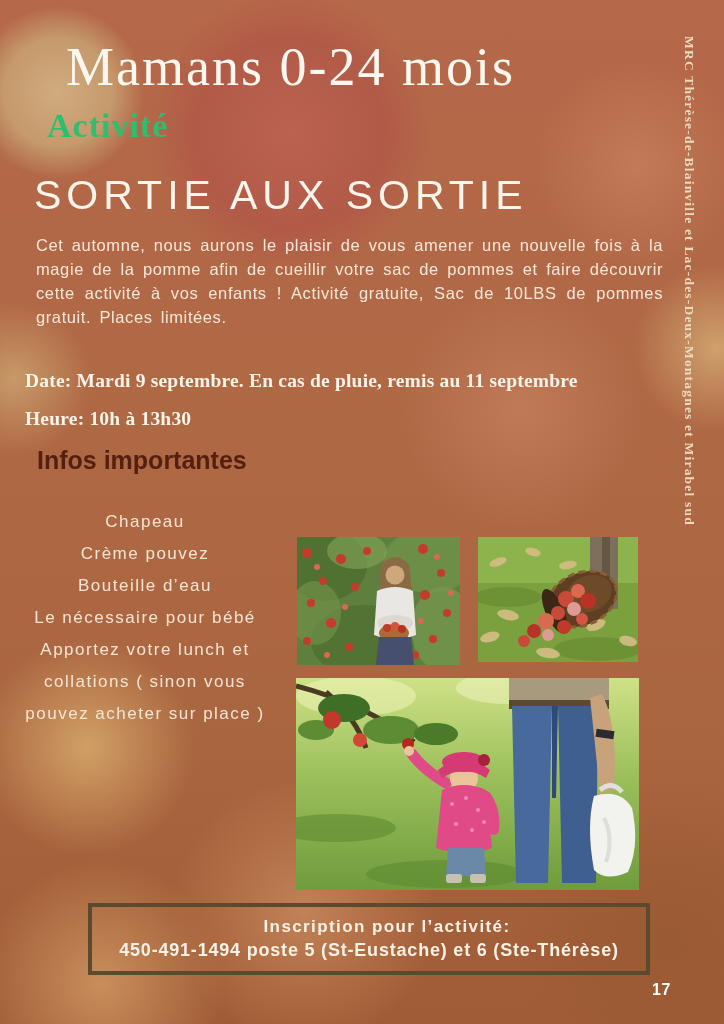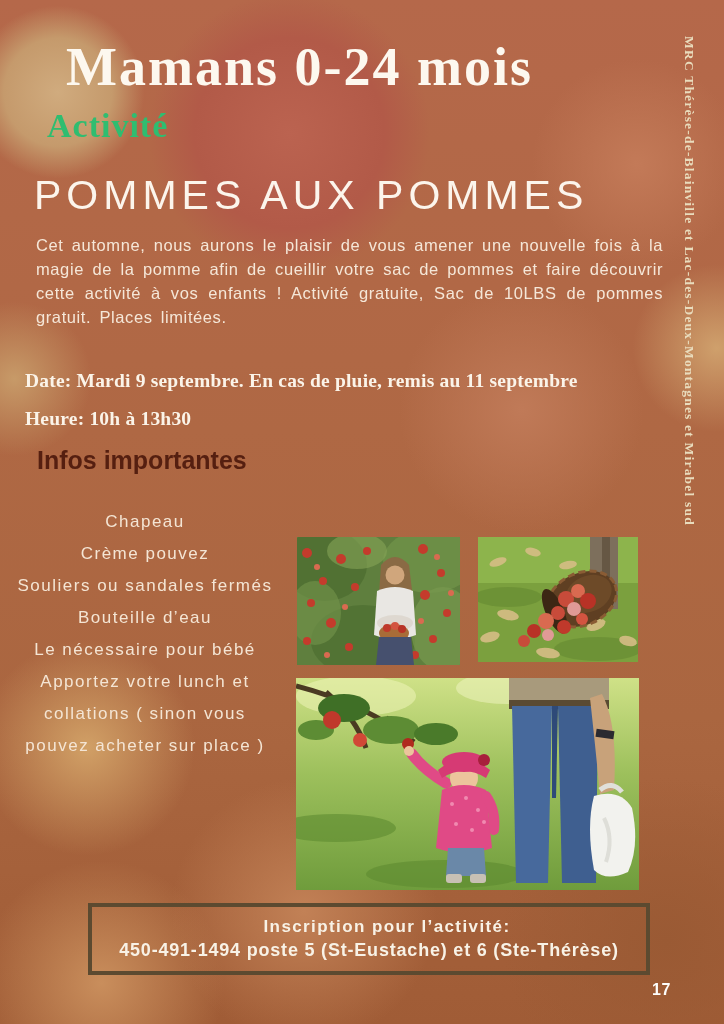--- a/index.html
+++ b/index.html
@@ -18,21 +18,21 @@
       radial-gradient(circle 170px at 72% 40%, #c07a58 0%, rgba(192,122,88,0) 72%),
       radial-gradient(circle 150px at 12% 73%, #d1a066 0%, rgba(209,160,102,0) 72%),
       radial-gradient(circle 180px at 42% 89%, #c28156 0%, rgba(194,129,86,0) 74%),
       radial-gradient(circle 170px at 14% 96%, #c98e5c 0%, rgba(201,142,92,0) 72%),
       radial-gradient(circle 220px at 92% 92%, #9a5a34 0%, rgba(154,90,52,0) 75%),
       linear-gradient(180deg, #b5684a 0%, #af6844 42%, #aa6640 70%, #a05c36 100%);
   }
 
   .audience-title {
     position:absolute; left:66px; top:36px;
-    font-family:"Liberation Serif", serif; font-weight:700;
+    font-family:"Liberation Serif", serif; font-weight:400;
     font-size:54px; letter-spacing:2px; color:#fdf8ef;
     white-space:nowrap;
   }
   .activity-label {
     position:absolute; left:47px; top:107px;
     font-family:"Liberation Serif", serif; font-weight:700;
     font-size:34px; letter-spacing:1px; color:#2fbd70;
   }
   .main-title {
     position:absolute; left:34px; top:172px;
@@ -88,30 +88,29 @@
     font-size:16px; font-weight:700; color:#fdfdfb; letter-spacing:0.5px;
   }
 </style>
 </head>
 <body>
 
 <div class="poster">
 
   <div class="audience-title">Mamans 0-24 mois</div>
   <div class="activity-label">Activité</div>
-  <div class="main-title">POMMES AUX POMMES</div>
+  <div class="main-title">SORTIE AUX SORTIE</div>
   <div class="description">Cet automne, nous aurons le plaisir de vous amener une nouvelle fois à la magie de la pomme afin de cueillir votre sac de pommes et faire découvrir cette activité à vos enfants ! Activité gratuite, Sac de 10LBS de pommes gratuit. Places limitées.</div>
   <div class="date-line">Date: Mardi 9 septembre. En cas de pluie, remis au 11 septembre</div>
   <div class="time-line">Heure: 10h à 13h30</div>
   <div class="infos-heading">Infos importantes</div>
 
   <div class="checklist">
       <div>Chapeau</div>
       <div>Crème pouvez</div>
-      <div>Souliers ou sandales fermés</div>
       <div>Bouteille d’eau</div>
       <div>Le nécessaire pour bébé</div>
       <div>Apportez votre lunch et collations ( sinon vous pouvez acheter sur place )</div>
     </div>
 
   <div class="photo photo-orchard">
     <svg viewBox="0 0 163 128" preserveAspectRatio="none">
       <rect width="163" height="128" fill="#5f7f3e"></rect>
       <ellipse cx="28" cy="28" rx="42" ry="36" fill="#4c6c30" opacity="0.75"></ellipse>
       <ellipse cx="132" cy="24" rx="46" ry="32" fill="#6f9148" opacity="0.85"></ellipse>

